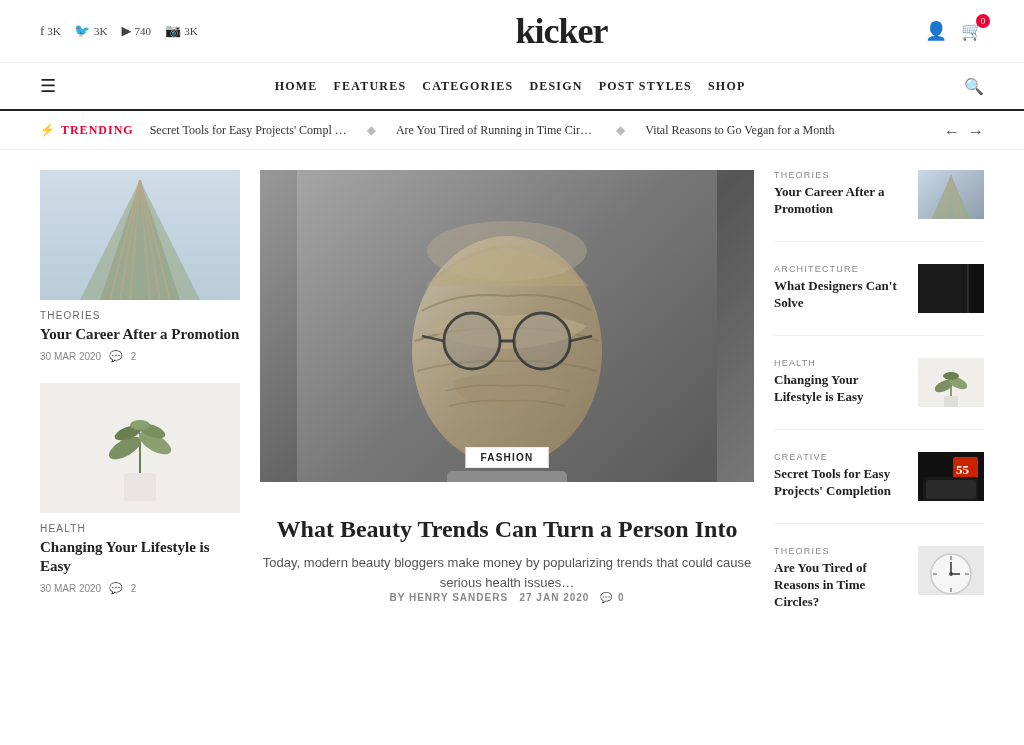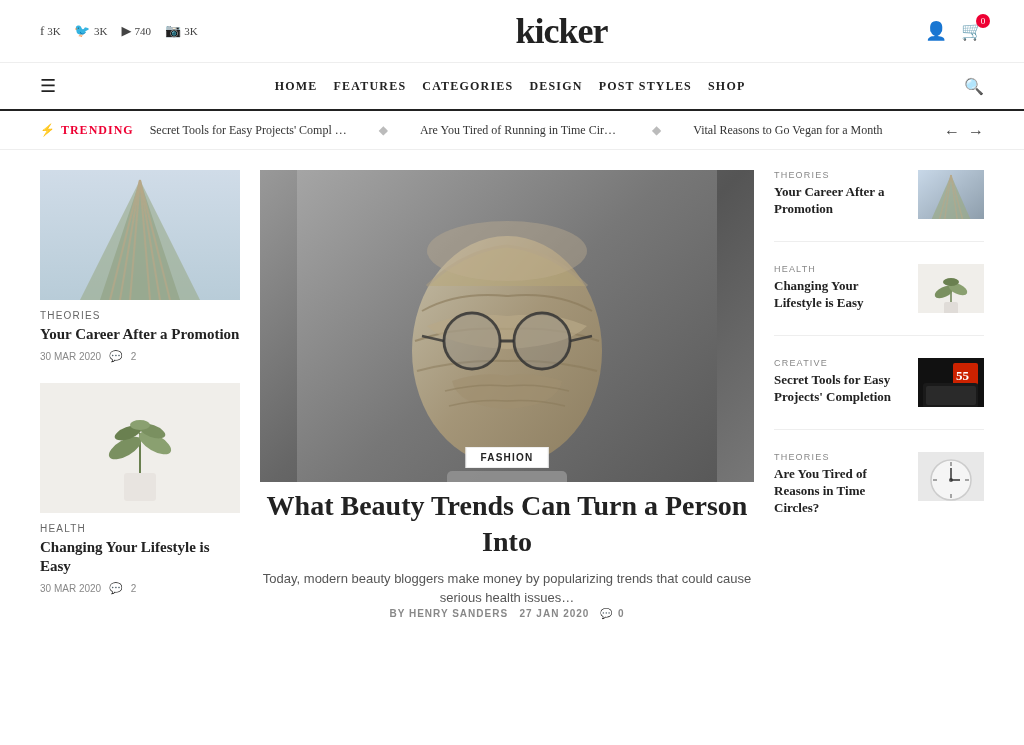--- a/index.html
+++ b/index.html
@@ -32,21 +32,21 @@
     .hamburger { font-size: 18px; cursor: pointer; }
     .search-icon-nav { font-size: 16px; cursor: pointer; }
 
     
     .trending-bar {
       display: flex; align-items: center; gap: 16px;
       padding: 10px 40px; border-bottom: 1px solid #eee;
       font-size: 12px;
     }
     .trending-label { display: flex; align-items: center; gap: 5px; font-weight: bold; color: #e03; font-size: 12px; text-transform: uppercase; letter-spacing: 1px; white-space: nowrap; }
-    .trending-items { display: flex; gap: 32px; flex: 1; overflow: hidden; }
+    .trending-items { display: flex; gap: 20px; flex: 1; overflow: hidden; }
     .trending-item { color: #333; white-space: nowrap; overflow: hidden; text-overflow: ellipsis; max-width: 200px; }
     .trending-sep { color: #bbb; }
     .trending-arrows { display: flex; gap: 8px; margin-left: auto; }
     .trending-arrow { font-size: 16px; cursor: pointer; color: #444; }
 
     
     .main-content { display: flex; gap: 0; padding: 20px 40px; }
 
     
     .left-col { width: 200px; flex-shrink: 0; margin-right: 20px; }
@@ -70,21 +70,21 @@
       width: 100%; height: 100%;
       background: linear-gradient(135deg, #999 0%, #666 40%, #555 60%, #777 100%);
       display: flex; align-items: center; justify-content: center;
     }
     .feat-cat-tag {
       position: absolute; bottom: 14px; left: 50%; transform: translateX(-50%);
       background: #fff; padding: 4px 14px; font-size: 10px; letter-spacing: 1.2px;
       text-transform: uppercase; font-family: Arial, sans-serif; font-weight: bold;
       border: 1px solid #eee;
     }
-    .feat-title { font-size: 28px; font-weight: bold; text-align: center; margin: 6px 0 8px; line-height: 1.3; }
+    .feat-title { font-size: 24px; font-weight: bold; text-align: center; margin: 32px 0 8px; line-height: 1.3; }
     .feat-excerpt { font-size: 13px; text-align: center; color: #555; line-height: 1.5; font-family: Arial, sans-serif; }
     .feat-byline { font-size: 10px; text-align: center; color: #888; letter-spacing: 1px; font-family: Arial, sans-serif; }
     .feat-byline span { font-weight: bold; text-transform: uppercase; }
 
     
     .right-col { width: 210px; flex-shrink: 0; }
     .right-item { display: flex; gap: 12px; align-items: flex-start; margin-bottom: 22px; padding-bottom: 22px; border-bottom: 1px solid #eee; }
     .right-item:last-child { border-bottom: none; }
     .right-item-text { flex: 1; }
     .right-item-img { width: 66px; height: 49px; flex-shrink: 0; overflow: hidden; }
@@ -306,20 +306,35 @@
           <rect width="66" height="55" fill="url(#bld1)"></rect>
           <polygon points="33,5 55,55 11,55" fill="#9aaa88" opacity="0.7"></polygon>
           <line x1="33" y1="5" x2="20" y2="55" stroke="#b8a888" stroke-width="1.5" opacity="0.6"></line>
           <line x1="33" y1="5" x2="26" y2="55" stroke="#b8a888" stroke-width="1.5" opacity="0.6"></line>
           <line x1="33" y1="5" x2="40" y2="55" stroke="#b8a888" stroke-width="1.5" opacity="0.6"></line>
           <line x1="33" y1="5" x2="46" y2="55" stroke="#b8a888" stroke-width="1.5" opacity="0.6"></line>
         </svg>
       </div>
     </div>
 
+    <div class="right-item">
+      <div class="right-item-text">
+        <div class="right-category">ARCHITECTURE</div>
+        <div class="right-title">What Designers Can't Solve</div>
+      </div>
+      <div class="right-item-img">
+        <svg viewBox="0 0 66 55" xmlns="http://www.w3.org/2000/svg" width="66" height="55">
+          <rect width="66" height="55" fill="#222"></rect>
+          <polygon points="50,0 66,0 66,55 35,55" fill="#111"></polygon>
+          <rect x="0" y="0" width="50" height="55" fill="#1a1a1a"></rect>
+
+          <line x1="50" y1="0" x2="50" y2="55" stroke="#444" stroke-width="1"></line>
+        </svg>
+      </div>
+    </div>
 
     <div class="right-item">
       <div class="right-item-text">
         <div class="right-category">HEALTH</div>
         <div class="right-title">Changing Your Lifestyle is Easy</div>
       </div>
       <div class="right-item-img">
         <svg viewBox="0 0 66 55" xmlns="http://www.w3.org/2000/svg" width="66" height="55">
           <rect width="66" height="55" fill="#f0eeea"></rect>
           <rect x="26" y="38" width="14" height="14" rx="2" fill="#e0dcd8"></rect>

